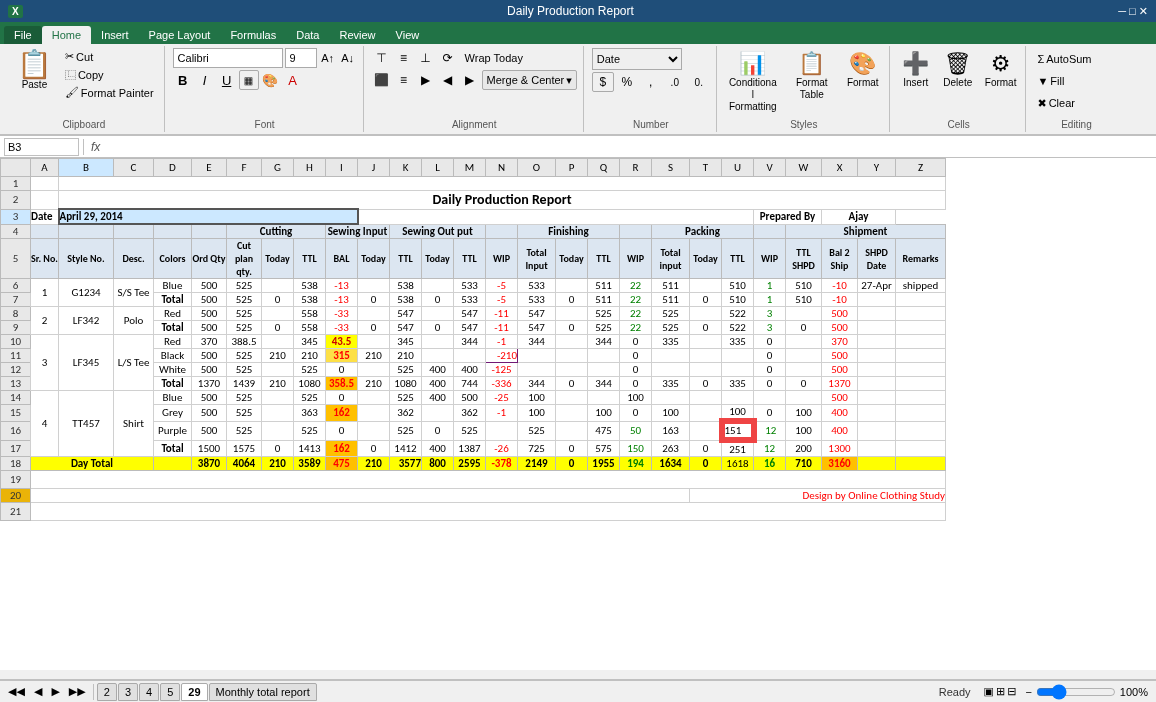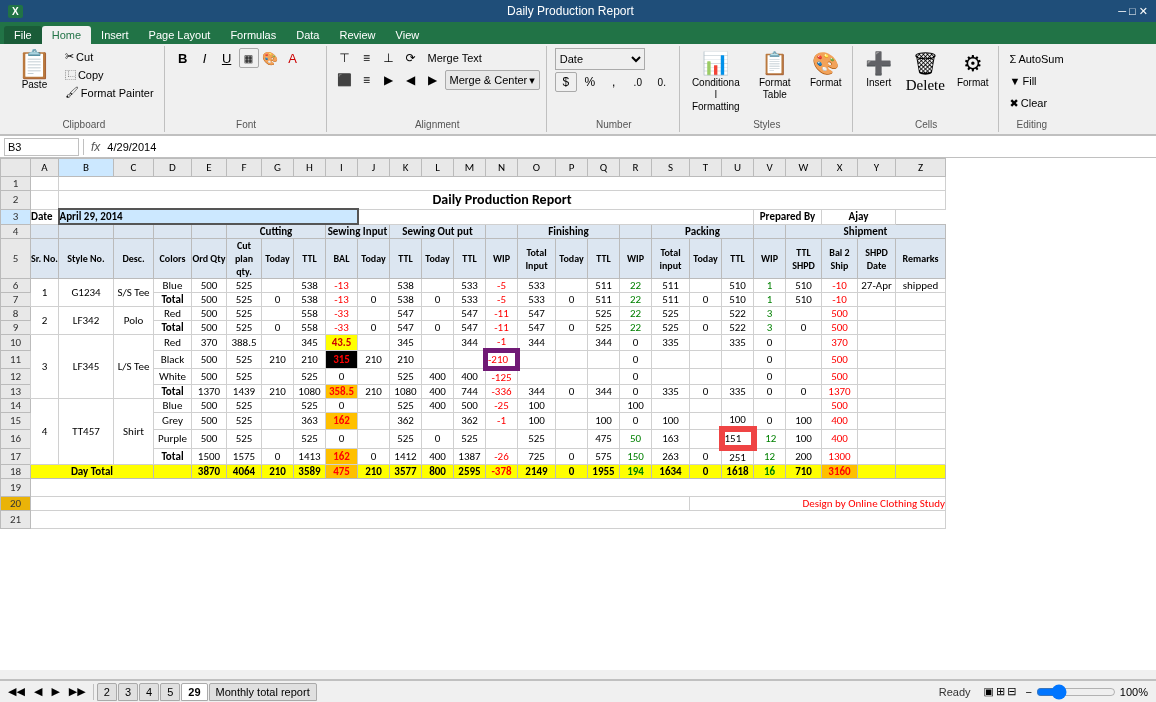--- a/index.html
+++ b/index.html
@@ -46,39 +46,45 @@
         <div style="display:flex;align-items:center;gap:2px;padding:1px 3px;cursor:pointer;font-size:11px;border:1px solid transparent;border-radius:2px;">
           <span>🖌</span>
           <span>Format Painter</span>
         </div>
       </div>
     </div>
   </div>
 
   <div style="display:flex;flex-direction:column;border-right:1px solid #c0c0c0;padding:2px 6px 16px;position:relative;min-width:160px;">
     <div style="position:absolute;bottom:2px;left:0;right:0;text-align:center;font-size:10px;color:#555;">Font</div>
+    <div style="display:flex;gap:2px;align-items:center;margin-bottom:2px;">
+      <input type="text" style="width: 110px; height: 20px; border: 1px solid rgb(170, 170, 170); padding: 1px 4px; font-size: 11px;" value="Calibri">
+      <input type="text" style="width: 32px; height: 20px; border: 1px solid rgb(170, 170, 170); padding: 1px 4px; font-size: 11px;" value="9">
+      <div style="width:18px;height:18px;border:1px solid transparent;border-radius:2px;cursor:pointer;display:flex;align-items:center;justify-content:center;font-size:11px;">A↑</div>
+      <div style="width:18px;height:18px;border:1px solid transparent;border-radius:2px;cursor:pointer;display:flex;align-items:center;justify-content:center;font-size:11px;">A↓</div>
+    </div>
     <div style="display:flex;gap:2px;align-items:center;">
       <div style="width:20px;height:20px;border:1px solid transparent;border-radius:2px;cursor:pointer;display:flex;align-items:center;justify-content:center;font-size:13px;font-weight:bold;">B</div>
       <div style="width:20px;height:20px;border:1px solid transparent;border-radius:2px;cursor:pointer;display:flex;align-items:center;justify-content:center;font-size:13px;font-style:italic;">I</div>
       <div style="width:20px;height:20px;border:1px solid transparent;border-radius:2px;cursor:pointer;display:flex;align-items:center;justify-content:center;font-size:13px;text-decoration:underline;">U</div>
       <div style="width:20px;height:20px;border:1px solid #aaa;border-radius:2px;cursor:pointer;display:flex;align-items:center;justify-content:center;font-size:10px;">▦</div>
       <div style="width:20px;height:20px;border:1px solid transparent;border-radius:2px;cursor:pointer;display:flex;align-items:center;justify-content:center;font-size:13px;">🎨</div>
       <div style="width:20px;height:20px;border:1px solid transparent;border-radius:2px;cursor:pointer;display:flex;align-items:center;justify-content:center;font-size:13px;color:#c00;">A</div>
     </div>
   </div>
 
   <div style="display:flex;flex-direction:column;border-right:1px solid #c0c0c0;padding:2px 6px 16px;position:relative;min-width:120px;">
     <div style="position:absolute;bottom:2px;left:0;right:0;text-align:center;font-size:10px;color:#555;">Alignment</div>
     <div style="display:flex;gap:2px;margin-bottom:2px;">
       <div style="width:20px;height:20px;border:1px solid transparent;border-radius:2px;cursor:pointer;display:flex;align-items:center;justify-content:center;font-size:12px;">⊤</div>
       <div style="width:20px;height:20px;border:1px solid transparent;border-radius:2px;cursor:pointer;display:flex;align-items:center;justify-content:center;font-size:12px;">≡</div>
       <div style="width:20px;height:20px;border:1px solid transparent;border-radius:2px;cursor:pointer;display:flex;align-items:center;justify-content:center;font-size:12px;">⊥</div>
       <div style="width:20px;height:20px;border:1px solid transparent;border-radius:2px;cursor:pointer;display:flex;align-items:center;justify-content:center;font-size:12px;">⟳</div>
       <div style="padding:1px 4px;border:1px solid transparent;border-radius:2px;cursor:pointer;font-size:11px;height:20px;display:flex;align-items:center;">
-        <span>Merge Text</span>
+        <span>Wrap Today</span>
       </div>
     </div>
     <div style="display:flex;gap:2px;">
       <div style="width:20px;height:20px;border:1px solid transparent;border-radius:2px;cursor:pointer;display:flex;align-items:center;justify-content:center;font-size:12px;">⬛</div>
       <div style="width:20px;height:20px;border:1px solid transparent;border-radius:2px;cursor:pointer;display:flex;align-items:center;justify-content:center;font-size:12px;">≡</div>
       <div style="width:20px;height:20px;border:1px solid transparent;border-radius:2px;cursor:pointer;display:flex;align-items:center;justify-content:center;font-size:12px;">▶</div>
       <div style="width:20px;height:20px;border:1px solid transparent;border-radius:2px;cursor:pointer;display:flex;align-items:center;justify-content:center;font-size:12px;">◀</div>
       <div style="width:20px;height:20px;border:1px solid transparent;border-radius:2px;cursor:pointer;display:flex;align-items:center;justify-content:center;font-size:12px;">▶</div>
       <div style="padding:1px 4px;border:1px solid #aaa;border-radius:2px;cursor:pointer;font-size:11px;height:20px;display:flex;align-items:center;gap:2px;background:#e8e8e8;">
         <span>Merge &amp; Center</span>
@@ -120,50 +126,49 @@
   </div>
 
   <div style="display:flex;flex-direction:row;border-right:1px solid #c0c0c0;padding:2px 4px 16px;position:relative;gap:2px;">
     <div style="position:absolute;bottom:2px;left:0;right:0;text-align:center;font-size:10px;color:#555;">Cells</div>
     <div style="display:flex;flex-direction:column;align-items:center;padding:2px 4px;cursor:pointer;border:1px solid transparent;border-radius:3px;min-width:40px;">
       <div style="font-size:22px;">➕</div>
       <div style="font-size:10px;">Insert</div>
     </div>
     <div style="display:flex;flex-direction:column;align-items:center;padding:2px 4px;cursor:pointer;border:1px solid transparent;border-radius:3px;min-width:40px;">
       <div style="font-size:22px;">🗑</div>
-      <div style="font-size:15px;font-family:Liberation Serif, serif;">Delete</div>
+      <div style="font-size:10px;">Delete</div>
     </div>
     <div style="display:flex;flex-direction:column;align-items:center;padding:2px 4px;cursor:pointer;border:1px solid transparent;border-radius:3px;min-width:40px;">
       <div style="font-size:22px;">⚙</div>
       <div style="font-size:10px;">Format</div>
     </div>
   </div>
 
   <div style="display:flex;flex-direction:column;padding:2px 4px 16px;position:relative;min-width:80px;">
-    <div style="position:absolute;bottom:2px;left:16px;right:0;font-size:10px;color:#555;">Editing</div>
+    <div style="position:absolute;bottom:2px;left:16px;right:0;text-align:center;font-size:10px;color:#555;">Editing</div>
     <div style="display:flex;align-items:center;gap:2px;padding:1px 4px;cursor:pointer;font-size:11px;border:1px solid transparent;border-radius:2px;height:22px;">
       <span>Σ</span>
       <span>AutoSum</span>
     </div>
     <div style="display:flex;align-items:center;gap:2px;padding:1px 4px;cursor:pointer;font-size:11px;border:1px solid transparent;border-radius:2px;height:22px;">
       <span>▼</span>
       <span>Fill</span>
     </div>
     <div style="display:flex;align-items:center;gap:2px;padding:1px 4px;cursor:pointer;font-size:11px;border:1px solid transparent;border-radius:2px;height:22px;">
       <span>✖</span>
       <span>Clear</span>
     </div>
   </div>
 </div>
 
 <div style="display:flex;align-items:center;background:white;border-bottom:1px solid #c0c0c0;padding:1px 4px;gap:4px;height:22px;">
   <input type="text" value="B3" style="width: 75px; height: 18px; border: 1px solid rgb(192, 192, 192); padding: 1px 3px; font-size: 11px;">
   <div style="width:1px;height:16px;background:#c0c0c0;"></div>
   <span style="font-style:italic;color:#555;font-size:12px;padding:0 3px;">fx</span>
-  <input type="text" value="4/29/2014" style="flex: 1 1 0%; height: 18px; border: none; outline: none; font-size: 11px;">
 </div>
 
 <div style="overflow:auto;height:calc(100vh - 190px);background:white;">
 <table style="border-collapse:collapse;table-layout:fixed;font-size:11px;font-family:Calibri,Arial,sans-serif;">
 
   <thead>
     <tr>
       <th style="width:30px;background:#e8e8e8;border:1px solid #bbb;height:18px;"></th>
       <th style="width:28px;background:#e8e8e8;border:1px solid #bbb;text-align:center;font-size:11px;font-weight:normal;">A</th>
       <th style="width:55px;background:#cce8ff;border:1px solid #bbb;text-align:center;font-size:11px;font-weight:normal;">B</th>
@@ -408,26 +413,26 @@
       <td style="border:1px solid #d0d0d0;text-align:center;"></td>
     </tr>
 
     <tr>
       <td style="background:#e8e8e8;border:1px solid #bbb;text-align:center;color:#333;font-size:11px;">11</td>
       <td style="border:1px solid #d0d0d0;text-align:center;">Black</td>
       <td style="border:1px solid #d0d0d0;text-align:center;">500</td>
       <td style="border:1px solid #d0d0d0;text-align:center;">525</td>
       <td style="border:1px solid #d0d0d0;text-align:center;">210</td>
       <td style="border:1px solid #d0d0d0;text-align:center;">210</td>
-      <td style="border:1px solid #d0d0d0;text-align:center;background:#000000;color:red;font-weight:bold;">315</td>
+      <td style="border:1px solid #d0d0d0;text-align:center;background:#fde047;color:red;font-weight:bold;">315</td>
       <td style="border:1px solid #d0d0d0;text-align:center;">210</td>
       <td style="border:1px solid #d0d0d0;text-align:center;">210</td>
       <td style="border:1px solid #d0d0d0;text-align:center;"></td>
       <td style="border:1px solid #d0d0d0;text-align:center;"></td>
-      <td style="border:5px solid #701a75;text-align:left;color:red;">-210</td>
+      <td style="border:1px solid #701a75;text-align:right;color:red;">-210</td>
       <td style="border:1px solid #d0d0d0;text-align:center;"></td>
       <td style="border:1px solid #d0d0d0;text-align:center;"></td>
       <td style="border:1px solid #d0d0d0;text-align:center;"></td>
       <td style="border:1px solid #d0d0d0;text-align:center;">0</td>
       <td style="border:1px solid #d0d0d0;text-align:center;"></td>
       <td style="border:1px solid #d0d0d0;text-align:center;"></td>
       <td style="border:1px solid #d0d0d0;text-align:center;"></td>
       <td style="border:1px solid #d0d0d0;text-align:center;">0</td>
       <td style="border:1px solid #d0d0d0;text-align:center;"></td>
       <td style="border:1px solid #d0d0d0;text-align:center;color:red;">500</td>
@@ -603,31 +608,31 @@
     <tr style="background:#ffff00;">
       <td style="background:#e8e8e8;border:1px solid #bbb;text-align:center;color:#333;font-size:11px;">18</td>
       <td colspan="3" style="border:1px solid #bbb;text-align:center;font-weight:bold;background:#ffff00;">Day Total</td>
       <td style="border:1px solid #bbb;text-align:center;font-weight:bold;background:#ffff00;"></td>
       <td style="border:1px solid #bbb;text-align:center;font-weight:bold;background:#ffff00;">3870</td>
       <td style="border:1px solid #bbb;text-align:center;font-weight:bold;background:#ffff00;">4064</td>
       <td style="border:1px solid #bbb;text-align:center;font-weight:bold;background:#ffff00;">210</td>
       <td style="border:1px solid #bbb;text-align:center;font-weight:bold;background:#ffff00;">3589</td>
       <td style="border:1px solid #bbb;text-align:center;font-weight:bold;background:#ffc000;color:red;">475</td>
       <td style="border:1px solid #bbb;text-align:center;font-weight:bold;background:#ffff00;">210</td>
-      <td style="border:1px solid #bbb;text-align:center;font-weight:bold;background:#ffff00;">3577</td>
+      <td style="border:1px solid #bbb;text-align:right;font-weight:bold;background:#ffff00;">3577</td>
       <td style="border:1px solid #bbb;text-align:center;font-weight:bold;background:#ffff00;">800</td>
       <td style="border:1px solid #bbb;text-align:center;font-weight:bold;background:#ffff00;">2595</td>
       <td style="border:1px solid #bbb;text-align:center;font-weight:bold;background:#ffff00;color:red;">-378</td>
       <td style="border:1px solid #bbb;text-align:center;font-weight:bold;background:#ffff00;">2149</td>
       <td style="border:1px solid #bbb;text-align:center;font-weight:bold;background:#ffff00;">0</td>
       <td style="border:1px solid #bbb;text-align:center;font-weight:bold;background:#ffff00;">1955</td>
       <td style="border:1px solid #bbb;text-align:center;font-weight:bold;background:#ffff00;color:green;">194</td>
       <td style="border:1px solid #bbb;text-align:center;font-weight:bold;background:#ffff00;">1634</td>
       <td style="border:1px solid #bbb;text-align:center;font-weight:bold;background:#ffff00;">0</td>
-      <td style="border:1px solid #bbb;text-align:center;font-weight:bold;background:#ffff00;">1618</td>
+      <td style="border:1px solid #bbb;text-align:center;font-weight:normal;background:#ffff00;">1618</td>
       <td style="border:1px solid #bbb;text-align:center;font-weight:bold;background:#ffff00;color:green;">16</td>
       <td style="border:1px solid #bbb;text-align:center;font-weight:bold;background:#ffff00;">710</td>
       <td style="border:1px solid #bbb;text-align:center;font-weight:bold;background:#ffc000;color:red;">3160</td>
       <td style="border:1px solid #bbb;background:#ffff00;"></td>
       <td style="border:1px solid #bbb;background:#ffff00;"></td>
     </tr>
 
     <tr>
       <td style="background:#e8e8e8;border:1px solid #bbb;text-align:center;color:#333;font-size:11px;">19</td>
       <td colspan="26" style="border:1px solid #d0d0d0;height:18px;"></td>

